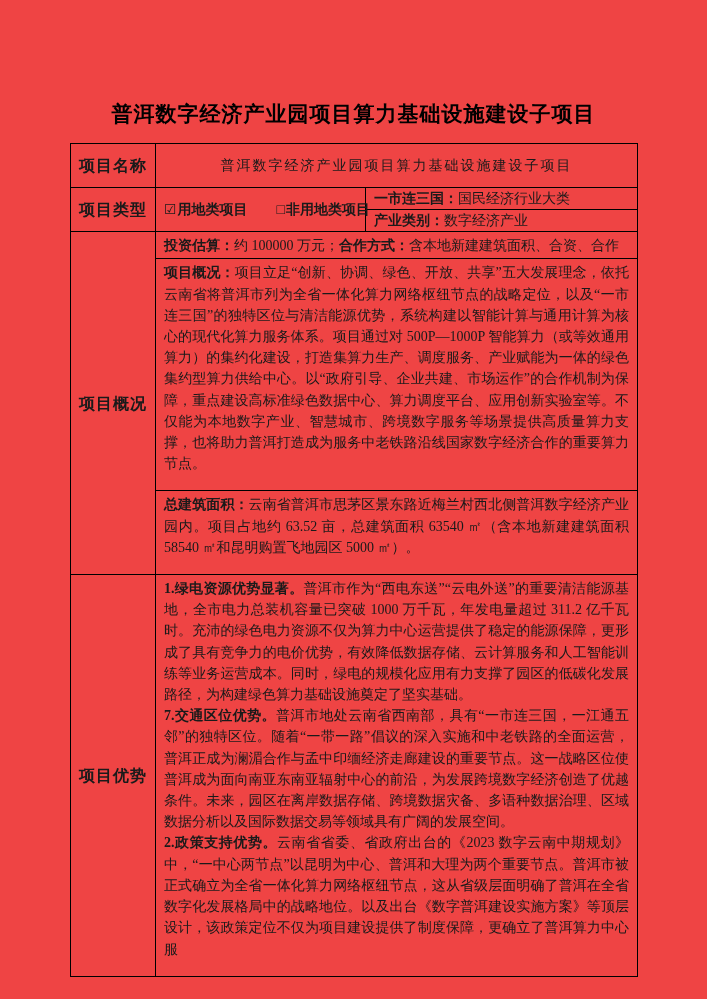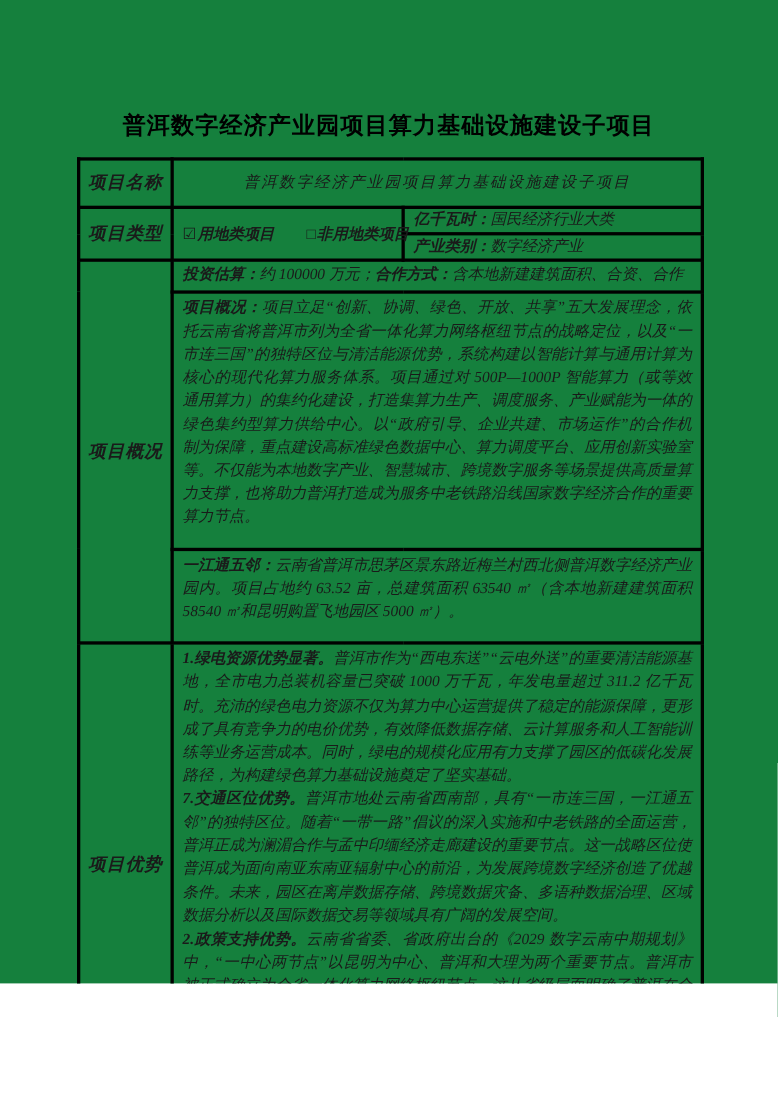--- a/index.html
+++ b/index.html
@@ -5,47 +5,46 @@
   * { box-sizing: border-box; }
   html, body { margin: 0; padding: 0; }
   body {
     width: 707px; height: 999px;
     background: #ffffff;
     color: #1a1a1a;
     font-family: "Liberation Serif", "DejaVu Serif", serif;
   }
   .page {
     position: relative;
-    width: 707px; height: 894px;
+    width: 707px; height: 999px;
     overflow: hidden;
-    background: #15803d;
+    background: #ef4444;
   }
   .doc-title {
     margin: 0;
     padding-top: 100px;
     text-align: center;
     font-size: 21px;
     letter-spacing: 1px;
     font-weight: bold;
     color: #000;
     font-family: "Liberation Serif", "DejaVu Serif", serif;
   }
   table.doc-table {
     border-collapse: collapse;
     table-layout: fixed;
     width: 567px;
     margin: 15px 0 0 70px;
   }
   .doc-table td {
-    border: 3px solid #000000;
+    border: 1px solid #000000;
     padding: 2px 8px;
     vertical-align: middle;
     font-size: 14px;
     line-height: 21.2px;
-    font-style: italic;
   }
   td.row-label {
     text-align: center;
     font-weight: bold;
     font-size: 16px;
     letter-spacing: 1px;
     padding: 2px 2px;
     font-family: "Liberation Sans", "DejaVu Sans", sans-serif;
   }
   td.name-value {
@@ -89,21 +88,21 @@
       <td class="row-label">项目名称</td>
       <td class="name-value" colspan="2">普洱数字经济产业园项目算力基础设施建设子项目</td>
     </tr>
 
     <tr style="height:22px">
       <td class="row-label" rowspan="2">项目类型</td>
       <td class="checkbox-cell" rowspan="2">
         <span class="checkbox-item"><span class="checkbox-glyph">☑</span><span>用地类项目</span></span><span class="checkbox-item"><span class="checkbox-glyph">□</span><span>非用地类项目</span></span>
       </td>
       <td class="category-cell">
-        <span class="seg-label">亿千瓦时：</span><span>国民经济行业大类</span>
+        <span class="seg-label">一市连三国：</span><span>国民经济行业大类</span>
       </td>
     </tr>
     <tr style="height:22px">
       <td class="category-cell">
         <span class="seg-label">产业类别：</span><span>数字经济产业</span>
       </td>
     </tr>
 
     <tr style="height:27px">
       <td class="row-label" rowspan="3">项目概况</td>
@@ -111,28 +110,28 @@
         <span class="seg-label">投资估算：</span><span>约 100000 万元；</span><span class="seg-label">合作方式：</span><span>含本地新建建筑面积、合资、合作</span>
       </td>
     </tr>
     <tr style="height:214px">
       <td class="text-cell" colspan="2">
         <span class="seg-label">项目概况：</span><span>项目立足“创新、协调、绿色、开放、共享”五大发展理念，依托云南省将普洱市列为全省一体化算力网络枢纽节点的战略定位，以及“一市连三国”的独特区位与清洁能源优势，系统构建以智能计算与通用计算为核心的现代化算力服务体系。项目通过对 500P—1000P 智能算力（或等效通用算力）的集约化建设，打造集算力生产、调度服务、产业赋能为一体的绿色集约型算力供给中心。以“政府引导、企业共建、市场运作”的合作机制为保障，重点建设高标准绿色数据中心、算力调度平台、应用创新实验室等。不仅能为本地数字产业、智慧城市、跨境数字服务等场景提供高质量算力支撑，也将助力普洱打造成为服务中老铁路沿线国家数字经济合作的重要算力节点。</span>
       </td>
     </tr>
     <tr style="height:60px">
       <td class="text-cell" colspan="2">
-        <span class="seg-label">一江通五邻：</span><span>云南省普洱市思茅区景东路近梅兰村西北侧普洱数字经济产业园内。项目占地约 63.52 亩，总建筑面积 63540 ㎡（含本地新建建筑面积 58540 ㎡和昆明购置飞地园区 5000 ㎡）。</span>
+        <span class="seg-label">总建筑面积：</span><span>云南省普洱市思茅区景东路近梅兰村西北侧普洱数字经济产业园内。项目占地约 63.52 亩，总建筑面积 63540 ㎡（含本地新建建筑面积 58540 ㎡和昆明购置飞地园区 5000 ㎡）。</span>
       </td>
     </tr>
 
     <tr style="height:367px">
       <td class="row-label">项目优势</td>
       <td class="text-cell" colspan="2">
         <p class="adv-para"><span class="seg-label">1.绿电资源优势显著。</span><span>普洱市作为“西电东送”“云电外送”的重要清洁能源基地，全市电力总装机容量已突破 1000 万千瓦，年发电量超过 311.2 亿千瓦时。充沛的绿色电力资源不仅为算力中心运营提供了稳定的能源保障，更形成了具有竞争力的电价优势，有效降低数据存储、云计算服务和人工智能训练等业务运营成本。同时，绿电的规模化应用有力支撑了园区的低碳化发展路径，为构建绿色算力基础设施奠定了坚实基础。</span></p>
         <p class="adv-para"><span class="seg-label">7.交通区位优势。</span><span>普洱市地处云南省西南部，具有“一市连三国，一江通五邻”的独特区位。随着“一带一路”倡议的深入实施和中老铁路的全面运营，普洱正成为澜湄合作与孟中印缅经济走廊建设的重要节点。这一战略区位使普洱成为面向南亚东南亚辐射中心的前沿，为发展跨境数字经济创造了优越条件。未来，园区在离岸数据存储、跨境数据灾备、多语种数据治理、区域数据分析以及国际数据交易等领域具有广阔的发展空间。</span></p>
-        <p class="adv-para"><span class="seg-label">2.政策支持优势。</span><span>云南省省委、省政府出台的《2029 数字云南中期规划》中，“一中心两节点”以昆明为中心、普洱和大理为两个重要节点。普洱市被正式确立为全省一体化算力网络枢纽节点，这从省级层面明确了普洱在全省数字化发展格局中的战略地位。以及出台《数字普洱建设实施方案》等顶层设计，该政策定位不仅为项目建设提供了制度保障，更确立了普洱算力中心服</span></p>
+        <p class="adv-para"><span class="seg-label">2.政策支持优势。</span><span>云南省省委、省政府出台的《2023 数字云南中期规划》中，“一中心两节点”以昆明为中心、普洱和大理为两个重要节点。普洱市被正式确立为全省一体化算力网络枢纽节点，这从省级层面明确了普洱在全省数字化发展格局中的战略地位。以及出台《数字普洱建设实施方案》等顶层设计，该政策定位不仅为项目建设提供了制度保障，更确立了普洱算力中心服</span></p>
       </td>
     </tr>
   </tbody>
     </table>
 
 </div>
 
 </body></html>

